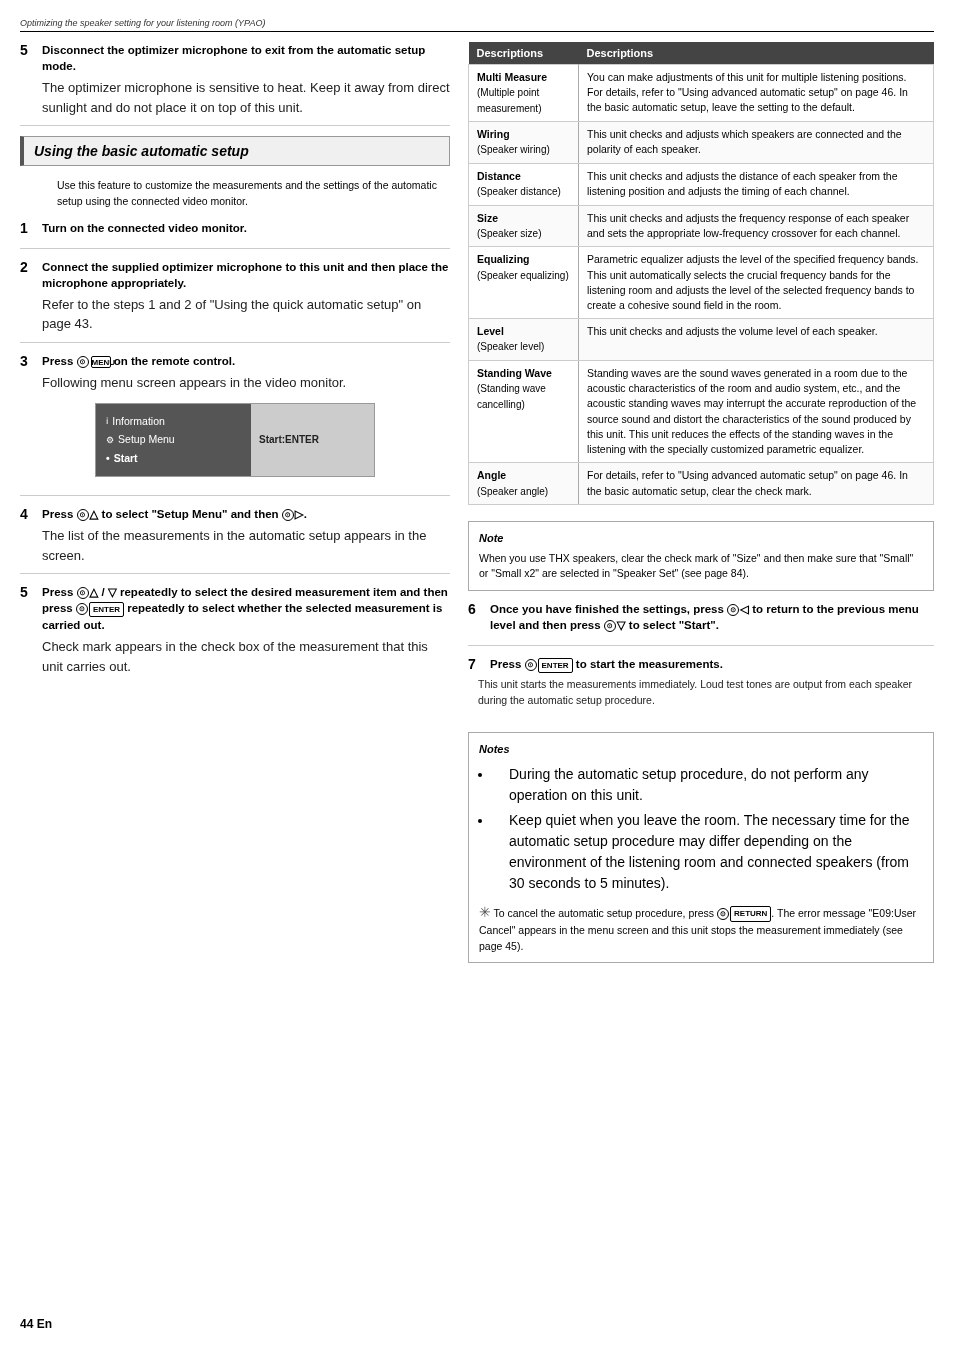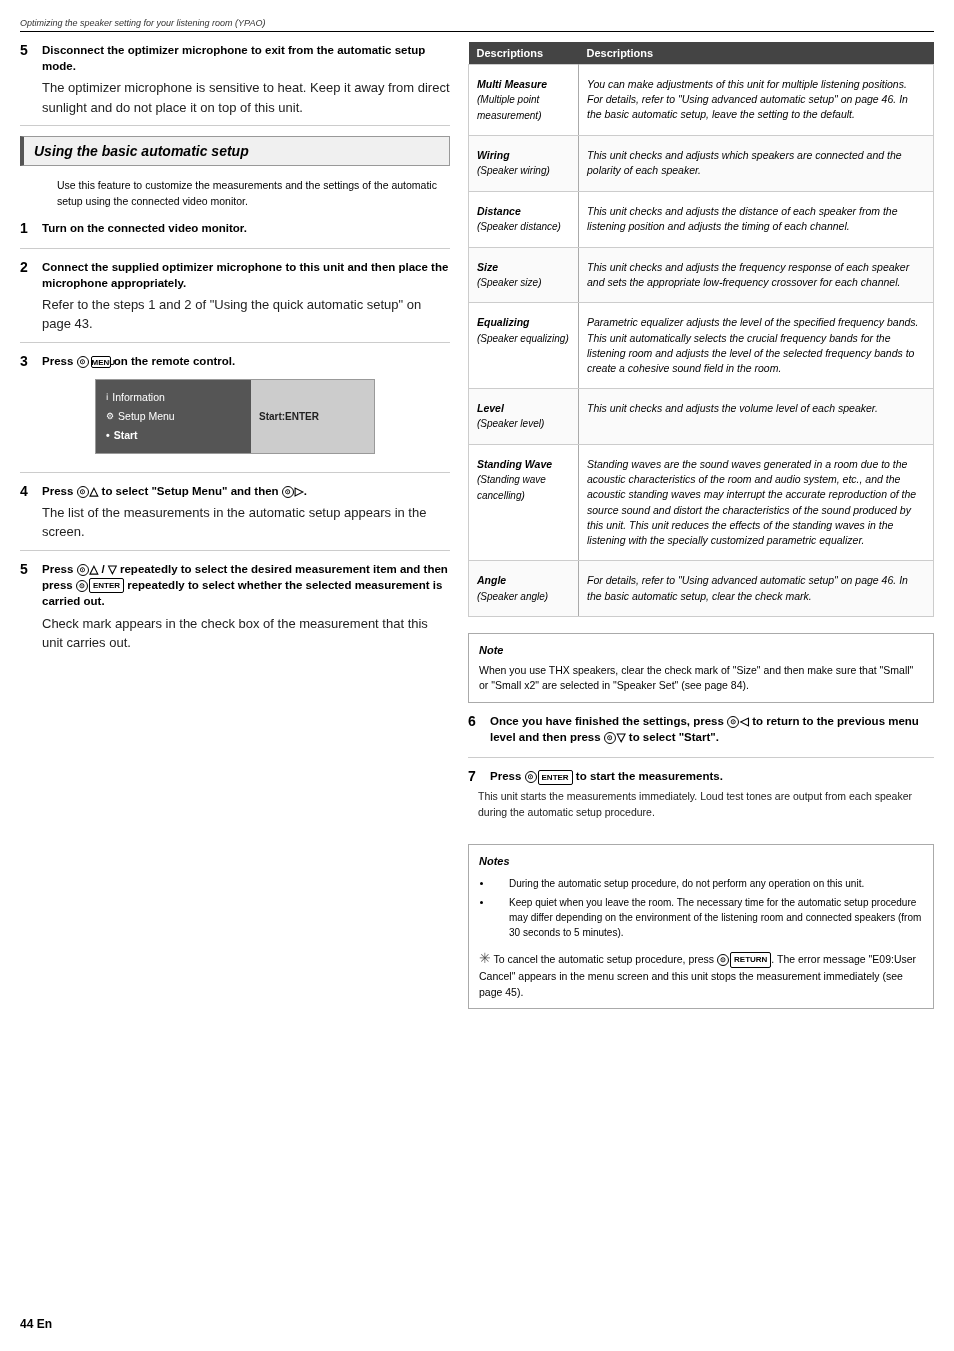--- a/index.html
+++ b/index.html
@@ -124,24 +124,23 @@
     }
     .desc-table th {
       background: #444;
       color: #fff;
       padding: 5px 8px;
       text-align: left;
       font-size: 11px;
     }
     .desc-table td {
       border: 1px solid #ccc;
-      padding: 12px 8px;
+      padding: 5px 8px;
       vertical-align: top;
       line-height: 1.45;
-      font-style: italic;
     }
     .desc-table td.meas-name {
       font-weight: bold;
       width: 110px;
       border-right: 1px solid #aaa;
     }
     .desc-table td.meas-name .sub {
       font-weight: normal;
       font-size: 10px;
     }
@@ -160,21 +159,21 @@
       font-weight: bold;
       font-size: 11px;
       margin-bottom: 4px;
     }
     .notes-list {
       margin-top: 6px;
     }
     .notes-list li {
       margin-left: 14px;
       margin-bottom: 4px;
-      font-size: 10px;
+      font-size: 14px;
       line-height: 1.5;
       padding-left: 16px;
     }
     .page-footer {
       margin-top: 10px;
       font-size: 12px;
       font-weight: bold;
     }
     .icon-circle {
       display: inline-block;
@@ -272,20 +271,21 @@
         <div class="step-body">Refer to the steps 1 and 2 of "Using the quick automatic setup" on page 43.</div>
       </div>
 
       <div class="step-block">
         <div class="step-heading">
           <span class="step-number">3</span>
           <span class="step-title">
             Press <span class="icon-circle">⊙</span><span class="menu-indicator">MENU</span> on the remote control.
           </span>
         </div>
+        <div class="step-body">Following menu screen appears in the video monitor.</div>
 
         <div class="menu-box">
           <div class="menu-box-inner">
             <div class="menu-left">
               <div class="menu-item">
                 <span style="font-size:9px;">ℹ</span>
                 <span>Information</span>
               </div>
               <div class="menu-item">
                 <span style="font-size:9px;">⚙</span>

